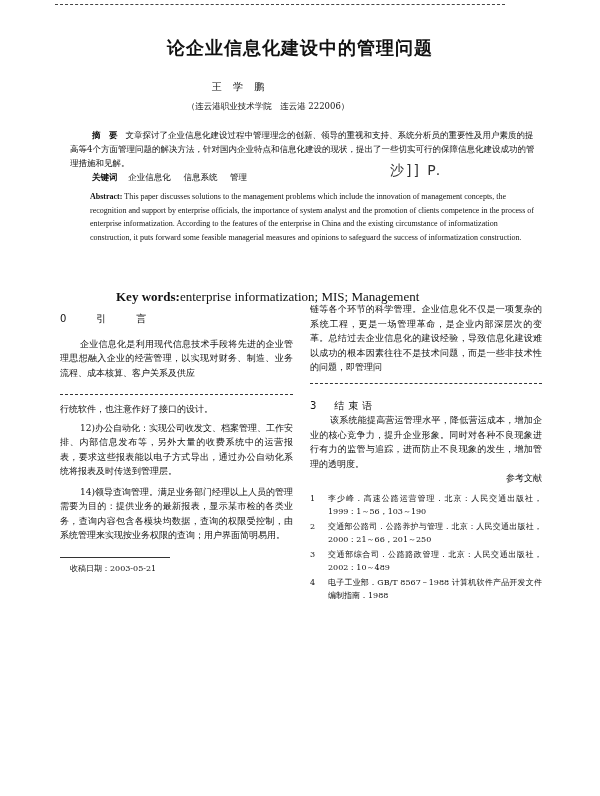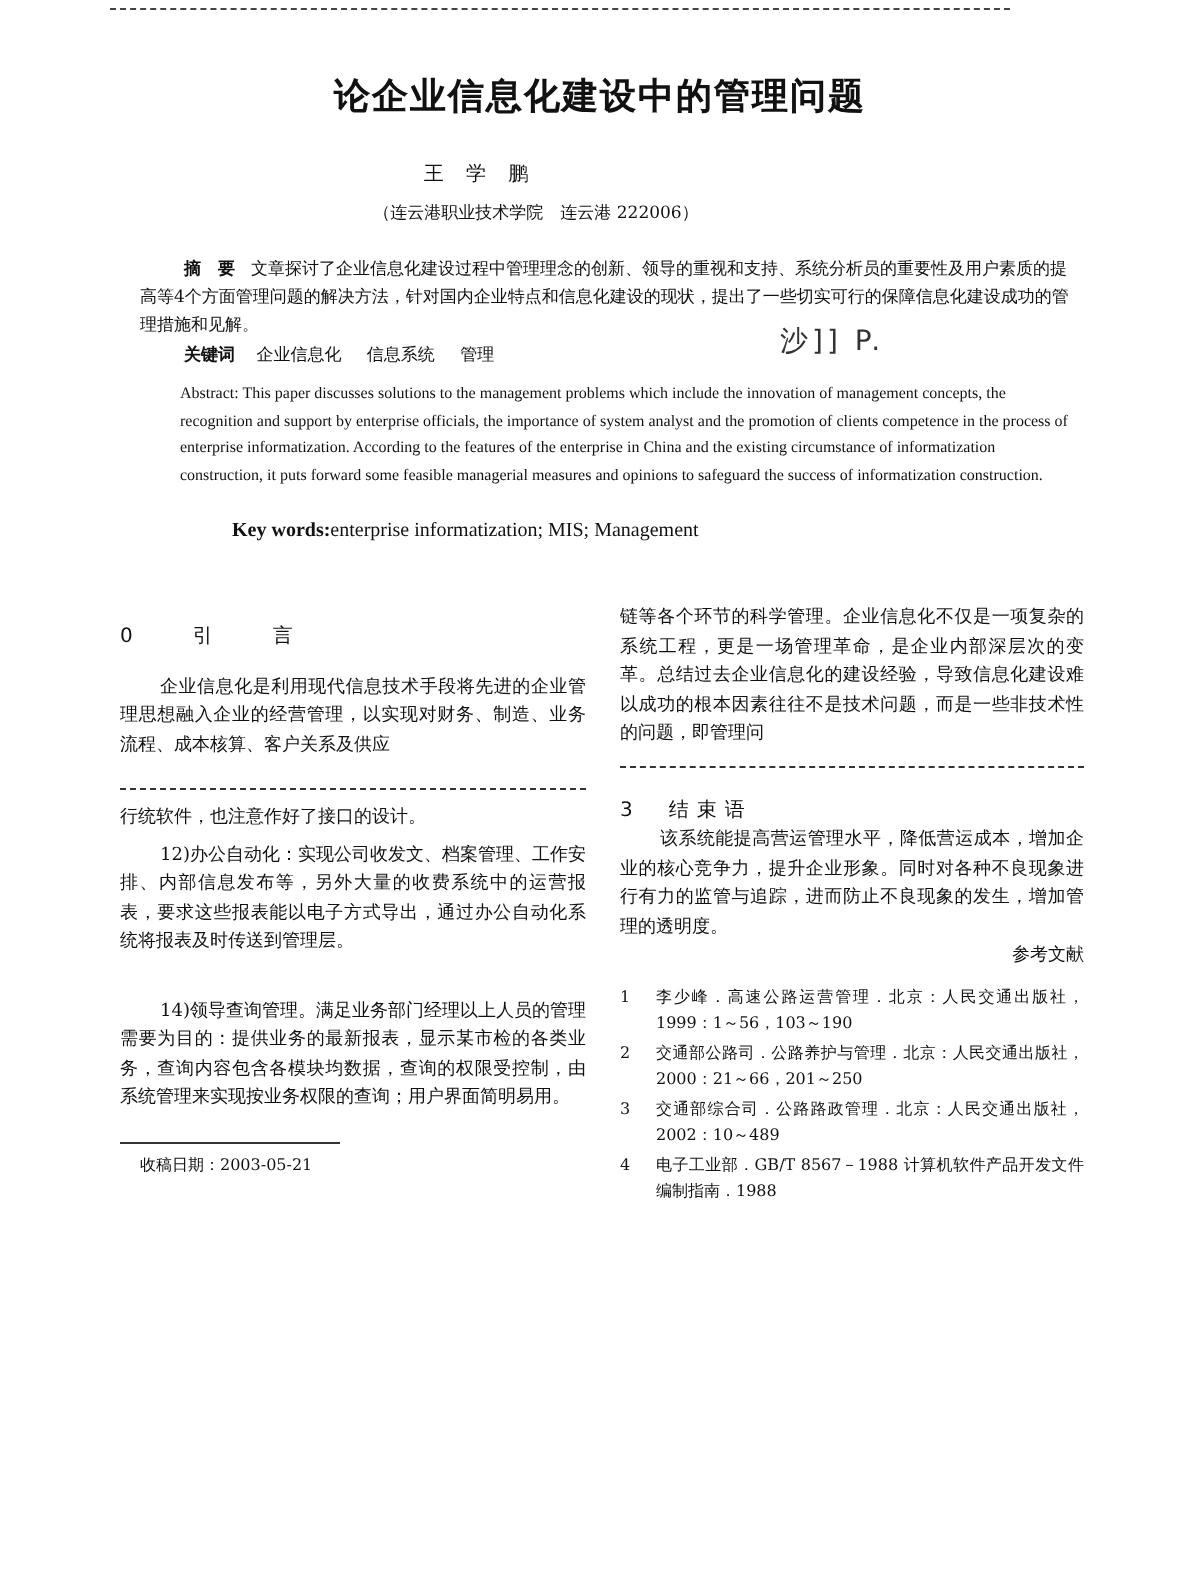--- a/index.html
+++ b/index.html
@@ -6,23 +6,23 @@
   body{width:600px;height:796px;position:relative;overflow:hidden;color:#111;font-family:"DejaVu Serif",serif;}
   .topline{position:absolute;top:4px;left:55px;width:450px;height:2px;border-top:1px dashed #444;}
   .title{position:absolute;top:36px;left:0;width:600px;text-align:center;font-size:18px;font-weight:bold;font-family:"DejaVu Sans",sans-serif;letter-spacing:1px;}
   .author{position:absolute;top:80px;left:0;width:480px;text-align:center;font-size:10px;letter-spacing:4px;}
   .affil{position:absolute;top:101px;left:0;width:536px;text-align:center;font-size:8.5px;}
   .abstract-cn{position:absolute;top:128px;left:70px;width:470px;font-size:8.5px;line-height:14px;text-indent:22px;}
   .abstract-cn b,.kw b{font-family:"DejaVu Sans",sans-serif;margin-right:8px;}
   .kw{position:absolute;top:172px;left:92px;font-size:8.5px;}
   .kw span{margin-right:10px;}
   .abstract-en{position:absolute;top:190px;left:90px;width:450px;font-size:8px;line-height:13.5px;font-family:"Liberation Serif",serif;text-indent:0;}
-  .abstract-en .lead{font-weight:normal;}
+  .abstract-en .lead{font-weight:bold;}
   .abstract-en p{margin:0;}
-  .kw-en{position:absolute;top:260px;left:116px;font-size:10px;font-family:"Liberation Serif",serif;}
+  .kw-en{position:absolute;top:289px;left:116px;font-size:13px;font-family:"Liberation Serif",serif;}
   .kw-en b{font-weight:bold;}
   .col{position:absolute;font-size:9px;line-height:14.5px;text-align:justify;}
   .colL{left:60px;width:233px;}
   .colR{left:310px;width:232px;}
   h2{margin:0;font-weight:normal;font-size:10px;font-family:"DejaVu Sans",sans-serif;letter-spacing:10px;}
   .para{margin:0;text-indent:20px;}
   .noind{text-indent:0;}
   .dashsep{height:1px;border-top:1px dashed #333;margin:6px 0;}
   .refs-title{text-align:right;font-size:9px;font-family:"DejaVu Sans",sans-serif;margin:0 0 6px;}
   .ref{display:flex;font-size:8px;line-height:13.5px;margin-bottom:1px;}
@@ -59,21 +59,21 @@
 <div class="kw-en">
   <b>Key words:</b><span>enterprise informatization; MIS; Management</span>
 </div>
 
 <div class="col colL" style="top:312px;">
   <h2>0　引　言</h2>
   <p class="para" style="margin-top:10px;">企业信息化是利用现代信息技术手段将先进的企业管理思想融入企业的经营管理，以实现对财务、制造、业务流程、成本核算、客户关系及供应</p>
   <div class="dashsep" style="margin-top:14px;"></div>
   <p class="para noind">行统软件，也注意作好了接口的设计。</p>
   <p class="para" style="margin-top:4px;">12)办公自动化：实现公司收发文、档案管理、工作安排、内部信息发布等，另外大量的收费系统中的运营报表，要求这些报表能以电子方式导出，通过办公自动化系统将报表及时传送到管理层。</p>
-  <p class="para" style="margin-top:20px;">14)领导查询管理。满足业务部门经理以上人员的管理需要为目的：提供业务的最新报表，显示某市检的各类业务，查询内容包含各模块均数据，查询的权限受控制，由系统管理来实现按业务权限的查询；用户界面简明易用。</p>
+  <p class="para" style="margin-top:6px;">14)领导查询管理。满足业务部门经理以上人员的管理需要为目的：提供业务的最新报表，显示某市检的各类业务，查询内容包含各模块均数据，查询的权限受控制，由系统管理来实现按业务权限的查询；用户界面简明易用。</p>
   <div class="footline"></div>
   <div class="received">收稿日期：2003-05-21</div>
 </div>
 
 <div class="col colR" style="top:302px;">
   <p class="para noind">链等各个环节的科学管理。企业信息化不仅是一项复杂的系统工程，更是一场管理革命，是企业内部深层次的变革。总结过去企业信息化的建设经验，导致信息化建设难以成功的根本因素往往不是技术问题，而是一些非技术性的问题，即管理问</p>
   <div class="dashsep" style="margin-top:8px;"></div>
   <h2 style="margin-top:14px;letter-spacing:4px;">3　结束语</h2>
   <p class="para">该系统能提高营运管理水平，降低营运成本，增加企业的核心竞争力，提升企业形象。同时对各种不良现象进行有力的监管与追踪，进而防止不良现象的发生，增加管理的透明度。</p>
   <div class="refs-title">参考文献</div>

